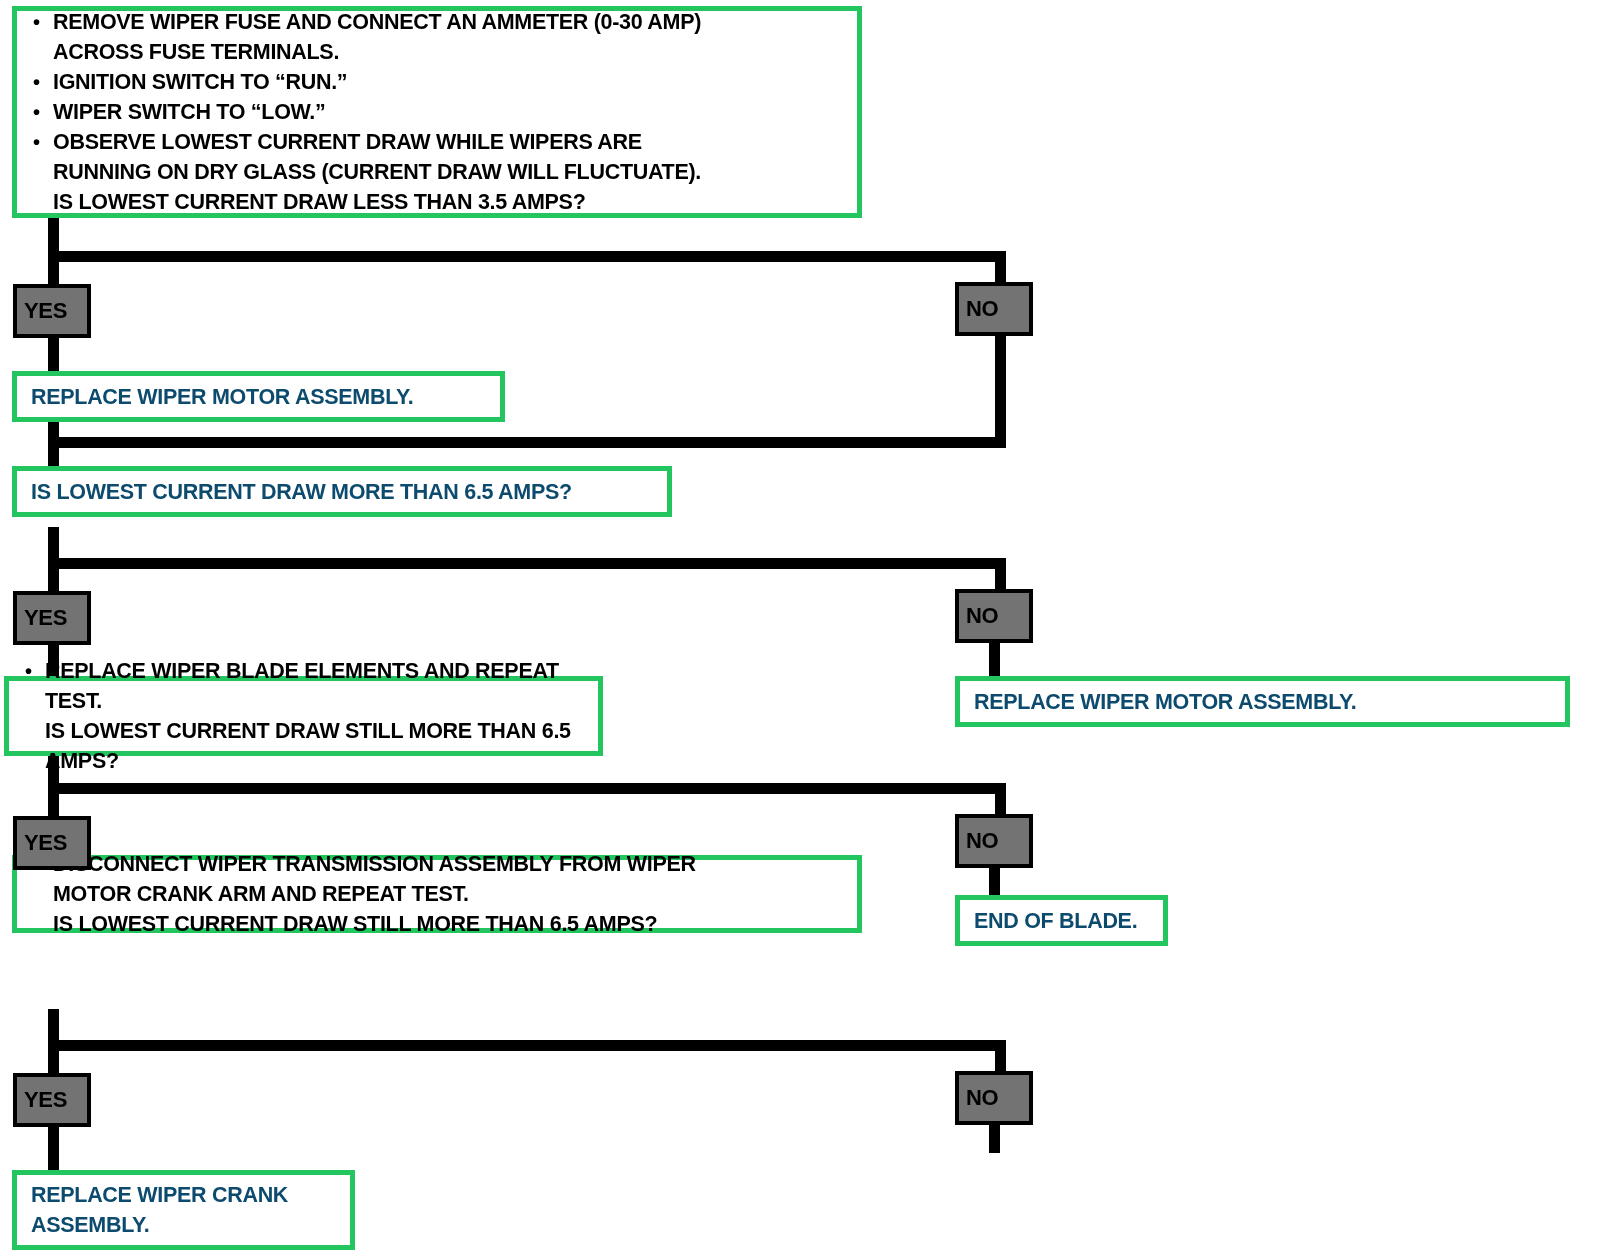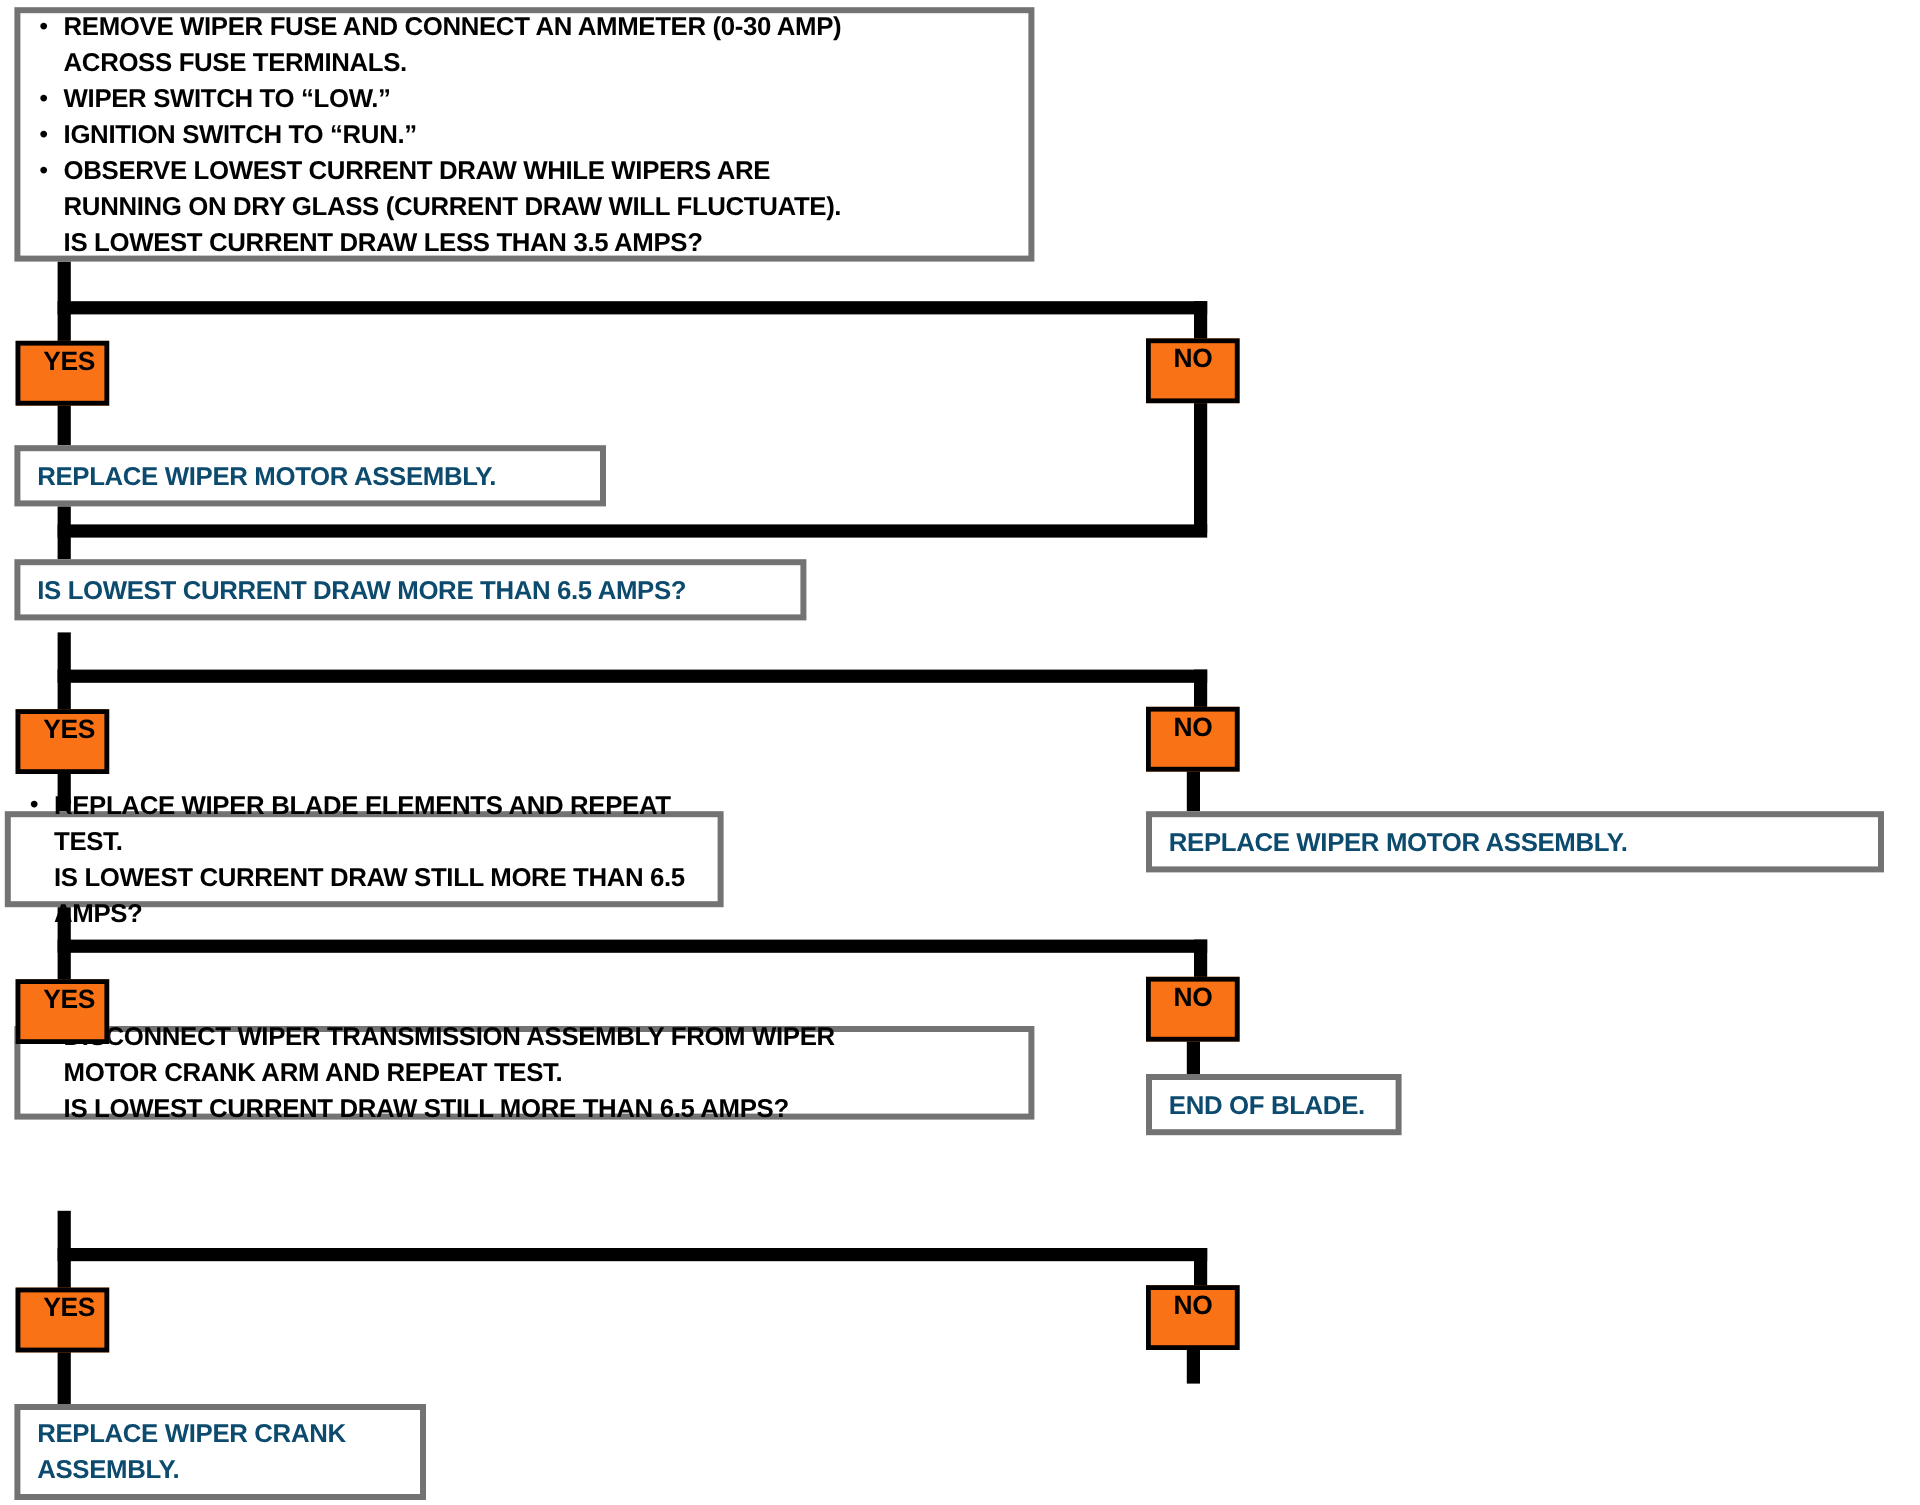--- a/index.html
+++ b/index.html
@@ -12,21 +12,21 @@
     width: 1600px;
     height: 1254px;
     background: #ffffff;
     font-family: "Liberation Sans", sans-serif;
     overflow: hidden;
   }
   
   .box {
     position: absolute;
     box-sizing: border-box;
-    border: 5px solid #737373;
+    border: 5px solid #22c55e;
     background: #ffffff;
     z-index: 3;
   }
   .box .txt {
     position: absolute;
     left: 14px;
     right: 6px;
     top: 50%;
     transform: translateY(-50%);
     font-weight: bold;
@@ -59,24 +59,24 @@
     position: absolute;
     left: 2px;
     top: 0;
     font-size: 20px;
   }
   
   .yn {
     position: absolute;
     box-sizing: border-box;
     border: 4px solid #000000;
-    background: #f97316;
+    background: #737373;
     z-index: 5;
     display: flex;
-    padding-left: 12px;
+    align-items: center;
   }
   .yn span {
     font-weight: bold;
     font-size: 22px;
     letter-spacing: -0.3px;
     padding-left: 7px;
     color: #000;
   }
   
   .vline {
@@ -94,22 +94,22 @@
 </style>
 </head>
 <body>
 
 <div id="canvas">
 
   <div class="box bulleted" style="left:12px; top:6px; width:850px; height:212px;">
     <div class="bullets">
       <span class="bullet-row dot">REMOVE WIPER FUSE AND CONNECT AN AMMETER (0-30 AMP)
 ACROSS FUSE TERMINALS.</span>
+      <span class="bullet-row dot">IGNITION SWITCH TO “RUN.”</span>
       <span class="bullet-row dot">WIPER SWITCH TO “LOW.”</span>
-      <span class="bullet-row dot">IGNITION SWITCH TO “RUN.”</span>
       <span class="bullet-row dot">OBSERVE LOWEST CURRENT DRAW WHILE WIPERS ARE
 RUNNING ON DRY GLASS (CURRENT DRAW WILL FLUCTUATE).
 IS LOWEST CURRENT DRAW LESS THAN 3.5 AMPS?</span>
     </div>
   </div>
 
   <div class="vline" style="left:48px; top:216px; height:70px;"></div>
   <div class="hline" style="left:48px; top:251px; width:958px;"></div>
   <div class="vline" style="left:995px; top:251px; height:40px;"></div>
 

